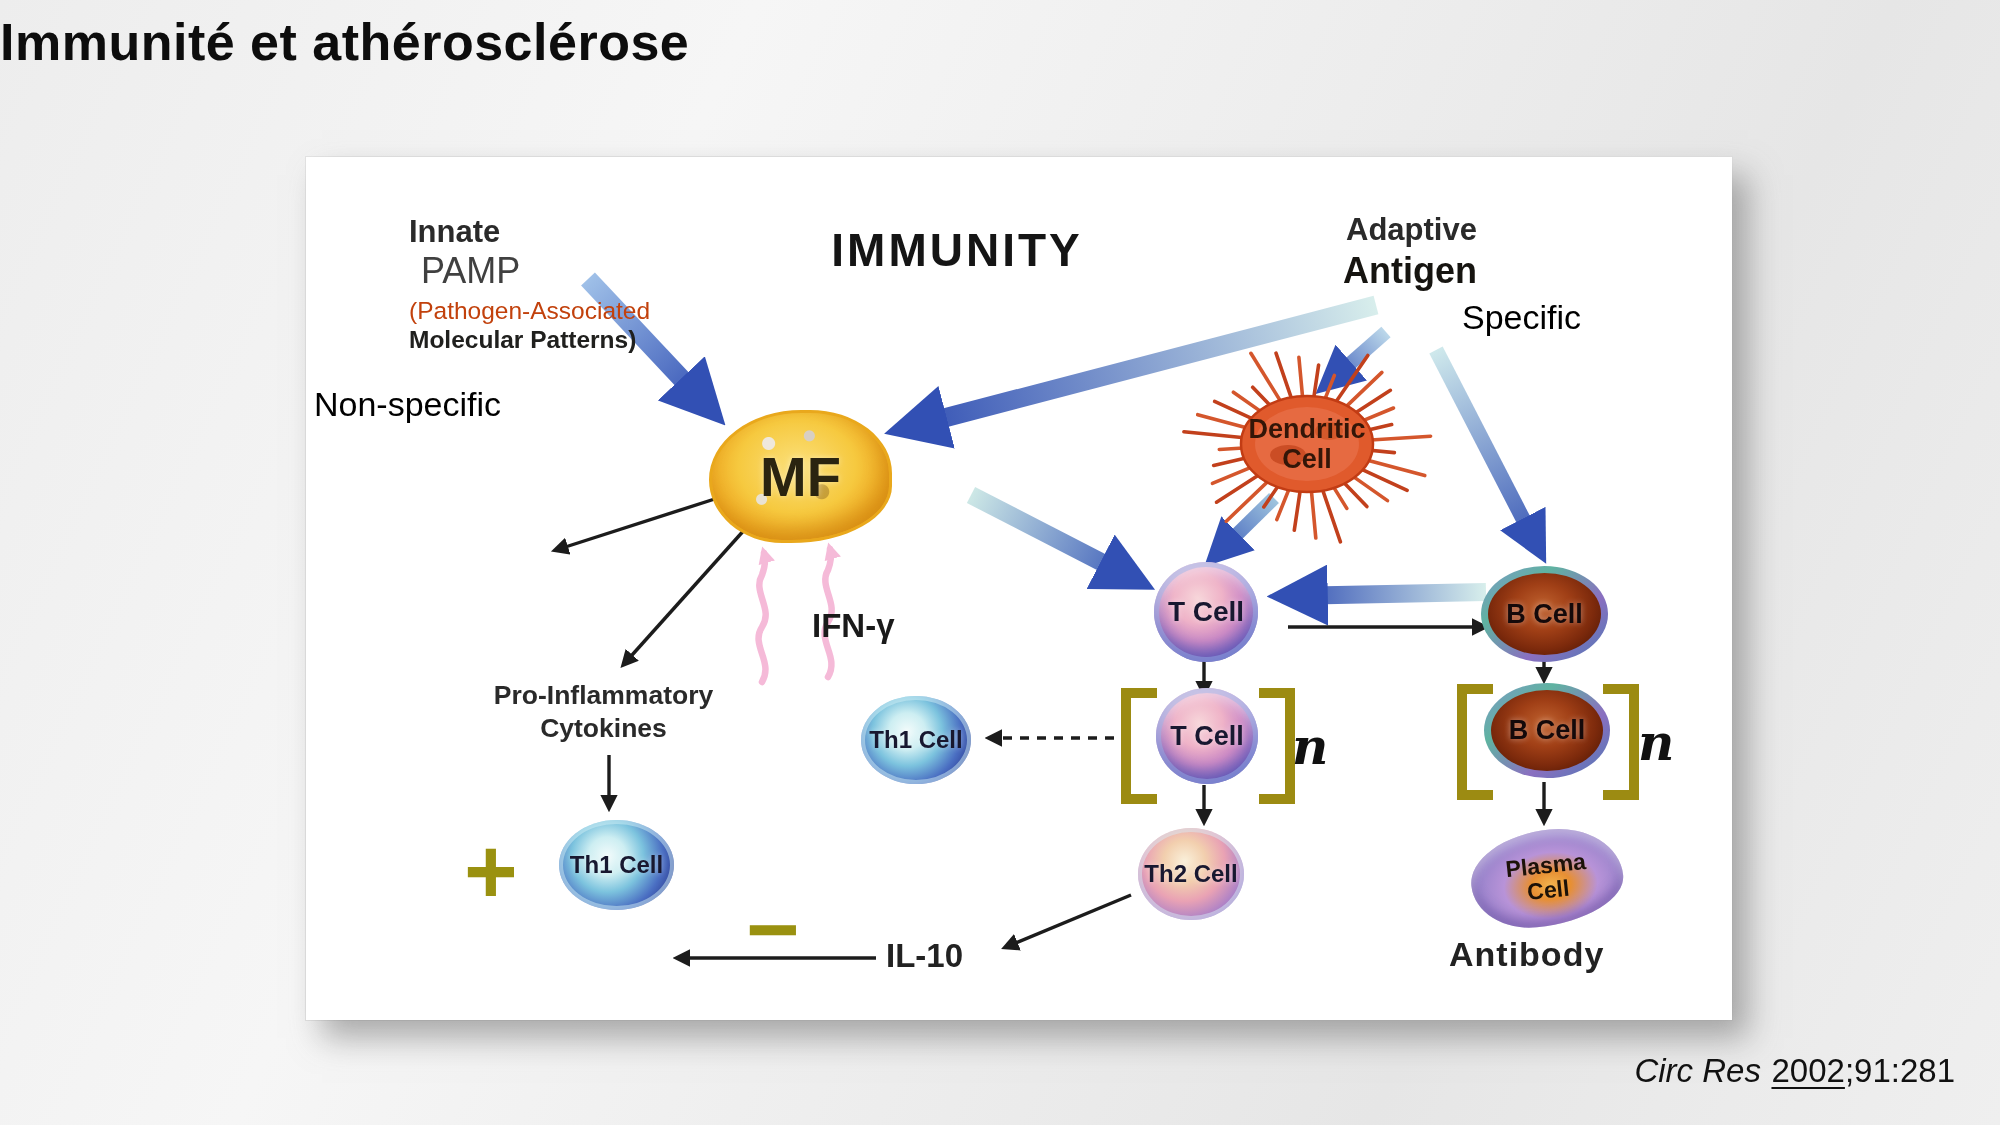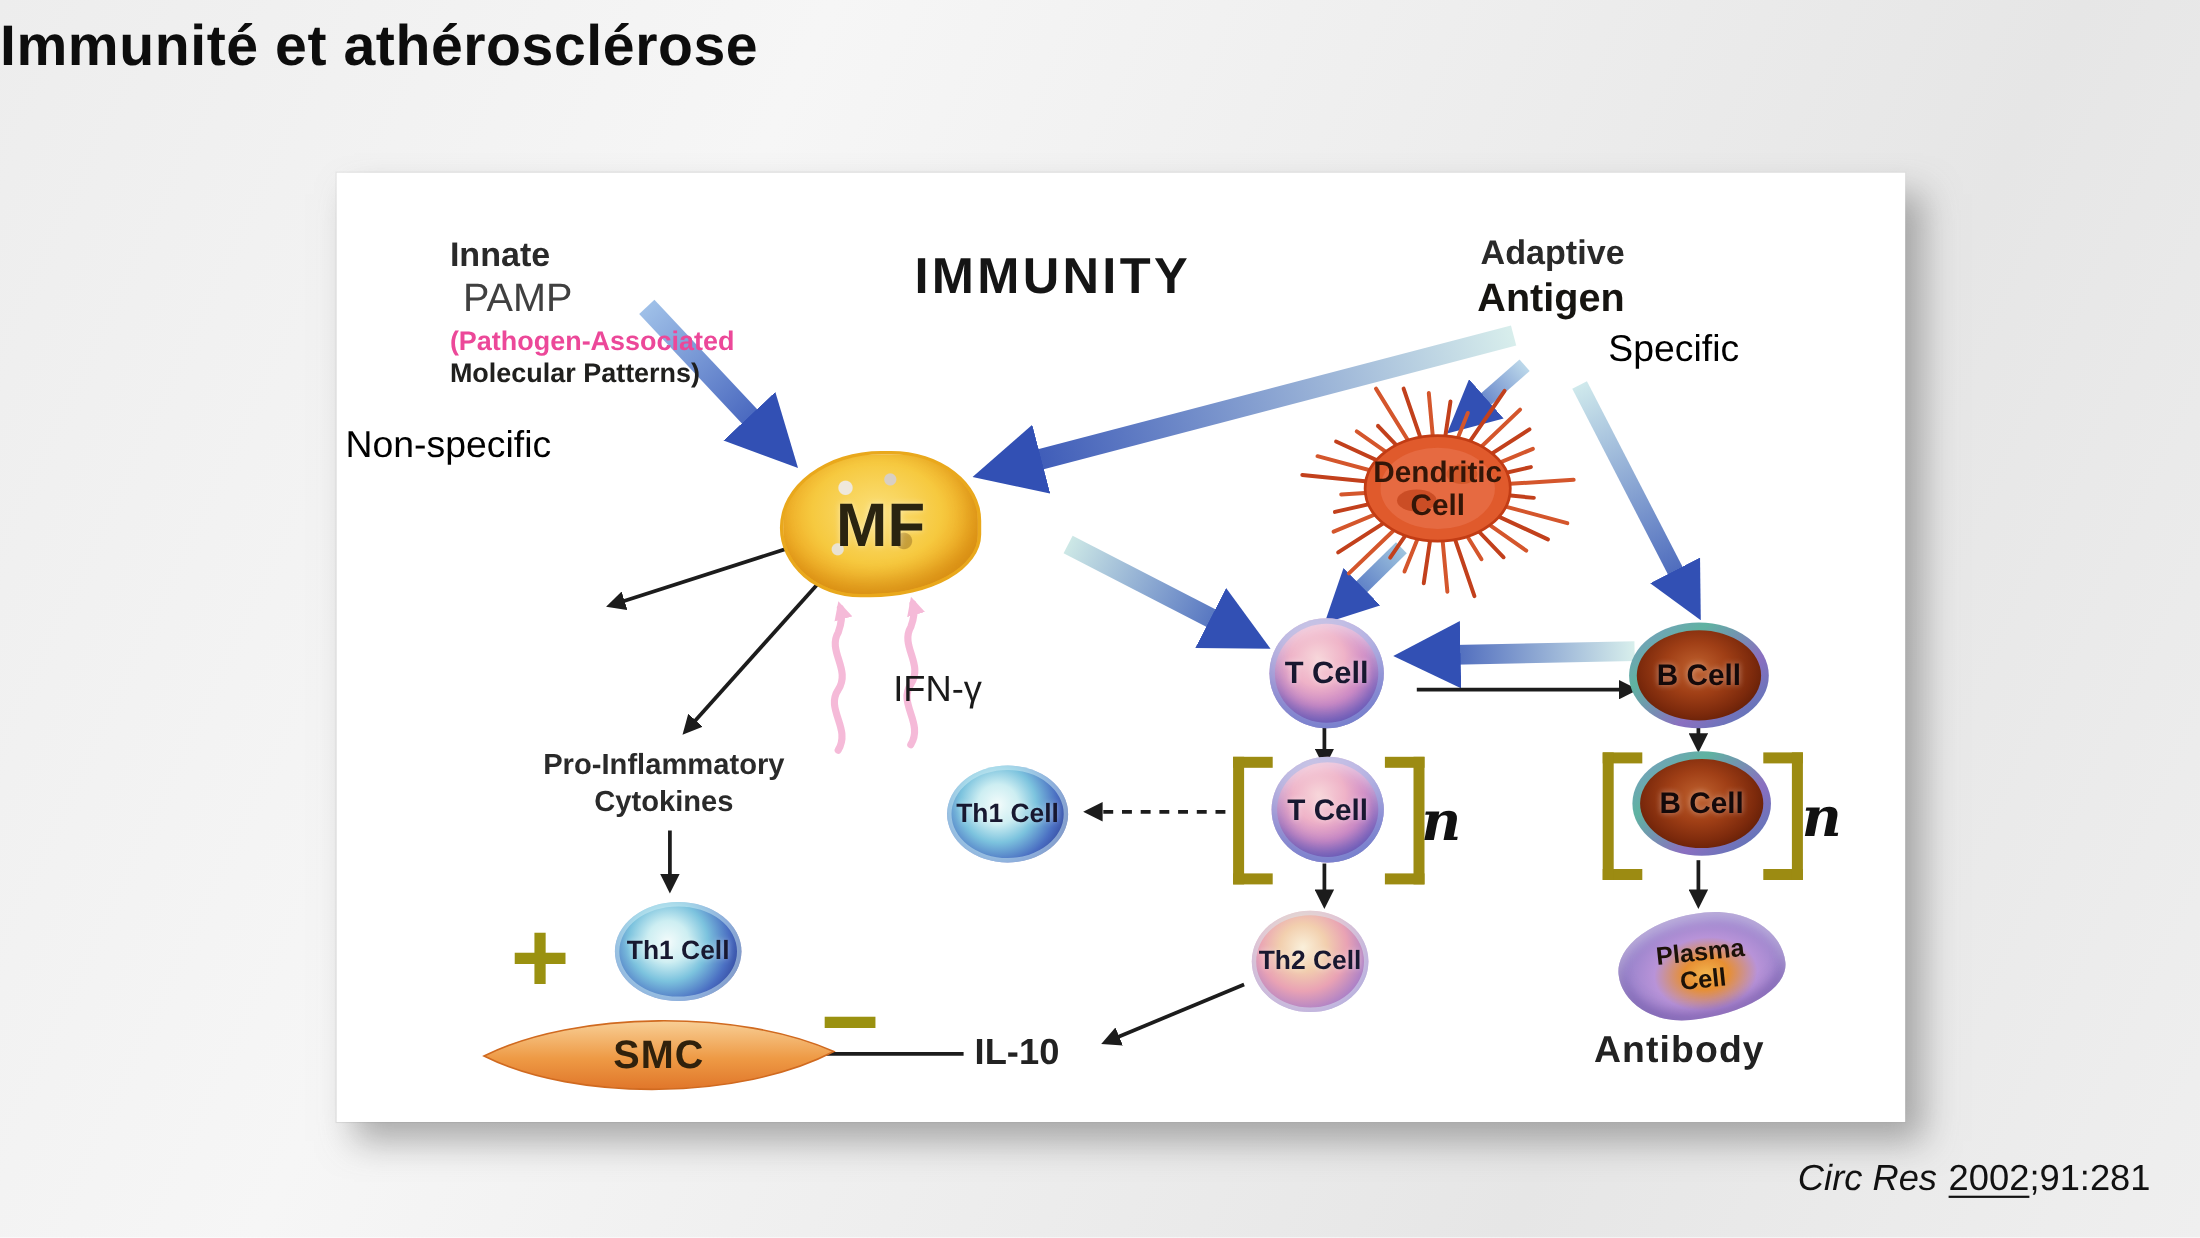--- a/index.html
+++ b/index.html
@@ -162,21 +162,21 @@
     </g>
 
     <g stroke="#f4aed2" stroke-width="6.5" fill="none" opacity="0.85" stroke-linecap="round">
       <path d="M456,525 C468,505 444,488 456,470 C468,452 446,435 456,418 C459,410 460,403 458,396" marker-end="url(#headPink)"></path>
       <path d="M522,520 C534,500 510,483 522,465 C534,447 512,430 522,413 C525,405 526,399 524,392" marker-end="url(#headPink)"></path>
     </g>
   </svg>
 
   <div class="lbl" style="left:103px;top:57px;font-size:31px;font-weight:600;color:#2a2a2a;">Innate</div>
   <div class="lbl" style="left:103px;top:93px;font-size:36px;font-weight:400;color:#404040;margin-left:12px;">PAMP</div>
-  <div class="lbl" style="left:103px;top:140px;font-size:24.5px;font-weight:700;color:#ec4899;text-align:right;">(Pathogen-Associated</div>
+  <div class="lbl" style="left:103px;top:140px;font-size:24.5px;font-weight:400;color:#c2410c;text-align:right;">(Pathogen-Associated</div>
   <div class="lbl" style="left:103px;top:169px;font-size:24.5px;font-weight:700;color:#20201e;">Molecular Patterns)</div>
   <div class="lbl" style="left:8px;top:228px;font-size:34px;color:#000;">Non-specific</div>
 
   <div class="lbl" style="left:468px;top:66px;width:366px;text-align:center;font-size:46px;font-weight:800;letter-spacing:3px;color:#151515;">IMMUNITY</div>
 
   <div class="lbl" style="left:1040px;top:55px;font-size:31px;font-weight:600;color:#2a2a2a;">Adaptive</div>
   <div class="lbl" style="left:1037px;top:93px;font-size:36px;font-weight:800;color:#161410;">Antigen</div>
   <div class="lbl" style="left:1156px;top:141px;font-size:34px;color:#000;">Specific</div>
 
   <div class="mf-blob">
@@ -223,21 +223,21 @@
       <ellipse cx="141" cy="141" rx="52" ry="37" fill="#e8714a" opacity="0.7"></ellipse>
       <ellipse cx="122" cy="152" rx="18" ry="10" fill="#b93a12" opacity="0.6"></ellipse>
       <ellipse cx="163" cy="128" rx="14" ry="9" fill="#c44a1a" opacity="0.55"></ellipse>
     </svg>
     <div class="dc-label">
       <span>Dendritic</span>
       <span>Cell</span>
     </div>
   </div>
 
-  <div class="lbl" style="left:506px;top:450px;font-size:33px;font-weight:400;color:#1a1a1a;">IFN-γ</div>
+  <div class="lbl" style="left:506px;top:450px;font-size:33px;font-weight:700;color:#1a1a1a;">IFN-γ</div>
   <div class="lbl" style="left:165px;top:522px;width:265px;text-align:center;font-size:26.5px;font-weight:700;color:#2a2a2a;line-height:1.25;white-space:normal;">
     <div>Pro-Inflammatory</div>
     <div>Cytokines</div>
   </div>
 
   <div class="sphere tcell" style="left:848px;top:405px;width:104px;height:100px;font-size:28px;">
     <span class="cell-label">T Cell</span>
   </div>
   <div class="sphere tcell" style="left:850px;top:531px;width:102px;height:96px;font-size:27px;">
     <span class="cell-label">T Cell</span>
@@ -264,33 +264,20 @@
   <div class="bracket left" style="left:1151px;top:527px;"></div>
   <div class="bracket right" style="left:1297px;top:527px;"></div>
   <div class="n-sub" style="left:1332px;top:556px;">n</div>
 
   <div class="plasma">
     <span>Plasma</span>
     <span>Cell</span>
   </div>
   <div class="lbl" style="left:1143px;top:778px;font-size:34px;font-weight:700;color:#222;letter-spacing:1px;">Antibody</div>
 
-  <div class="smc-wrap">
-    <svg viewBox="0 0 330 85" width="330" height="85">
-      <defs>
-        <linearGradient id="smcG" x1="0" y1="0" x2="0" y2="1">
-          <stop offset="0" stop-color="#f8cf96"></stop>
-          <stop offset="0.55" stop-color="#ee9a45"></stop>
-          <stop offset="1" stop-color="#e0762a"></stop>
-        </linearGradient>
-      </defs>
-      <path d="M6,44 C90,2 240,2 324,40 C240,84 90,86 6,44 Z" fill="url(#smcG)" stroke="#d06a20" stroke-width="1.5"></path>
-    </svg>
-    <div class="smc-label">SMC</div>
-  </div>
 
   <div class="lbl olive" style="left:158px;top:668px;font-size:92px;">+</div>
   <div class="lbl olive" style="left:440px;top:726px;font-size:92px;">−</div>
   <div class="lbl" style="left:580px;top:780px;font-size:33px;font-weight:700;color:#222;">IL-10</div>
 
 </div>
 
 <div class="citation">
   <span class="j">Circ Res</span><span class="y">2002</span><span>;91:281</span>
 </div>

